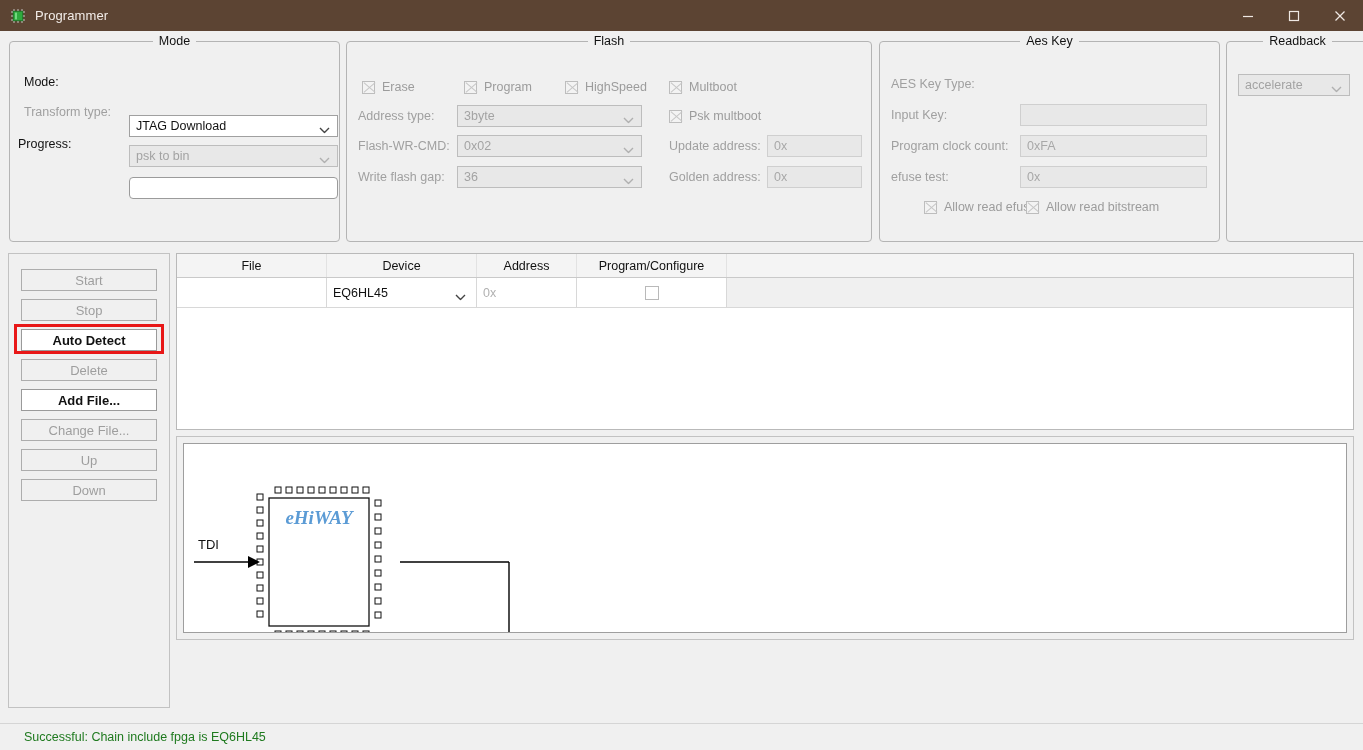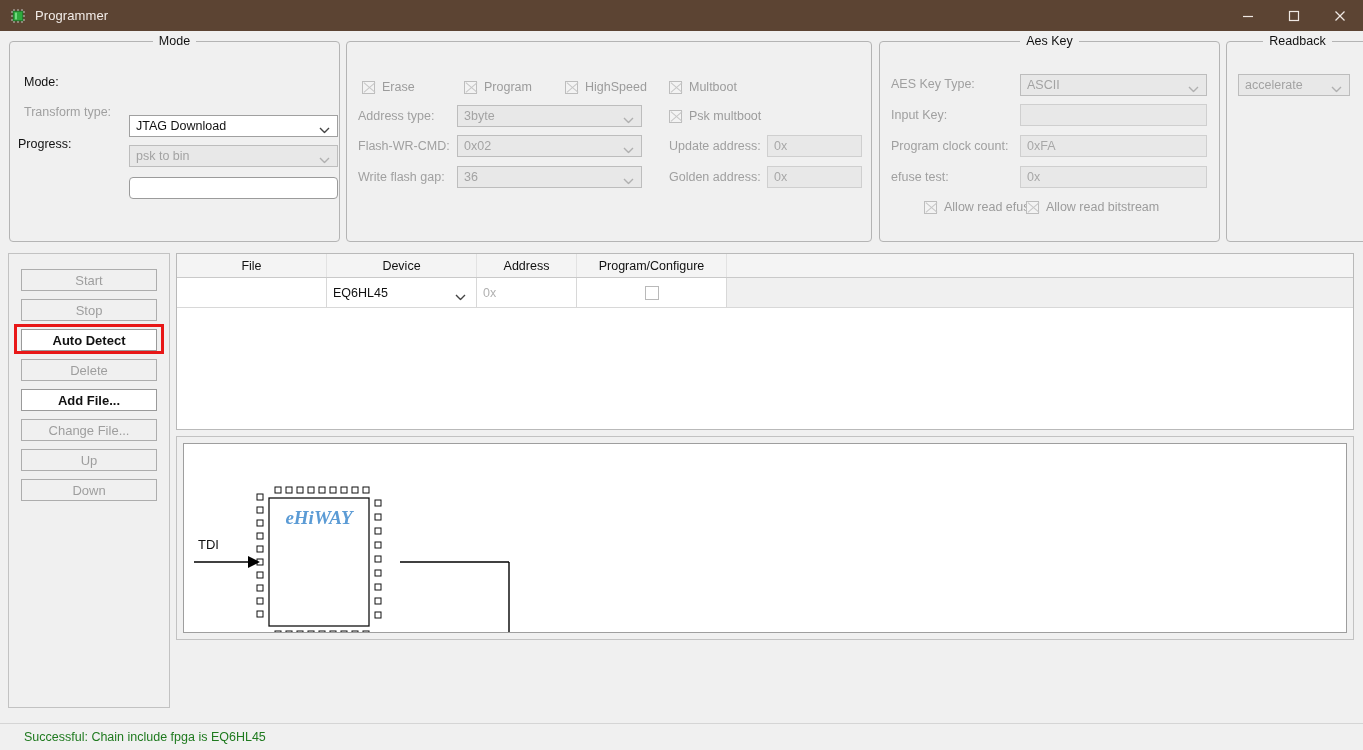--- a/index.html
+++ b/index.html
@@ -225,20 +225,21 @@
 
     <div class="row" style="left:8px; top:95px;">
       <span class="lbl">Progress:</span>
     </div>
     <div class="field rounded" style="position:absolute; left:119px; top:135px; width:209px;">
       <span></span>
     </div>
   </div>
 
   <div class="group" style="left:346px; top:41px; width:526px; height:201px;">
+    <div class="legend"><span>Flash</span></div>
 
     <div class="cb" style="position:absolute; left:15px; top:38px;">
       <span class="box"></span>
       <span class="txt">Erase</span>
     </div>
     <div class="cb" style="position:absolute; left:117px; top:38px;">
       <span class="box"></span>
       <span class="txt">Program</span>
     </div>
     <div class="cb" style="position:absolute; left:218px; top:38px;">
@@ -303,28 +304,20 @@
     <div class="field dis" style="position:absolute; left:420px; top:124px; width:95px;">
       <span>0x</span>
     </div>
   </div>
 
   <div class="group" style="left:879px; top:41px; width:341px; height:201px;">
     <div class="legend"><span>Aes Key</span></div>
 
     <div class="row" style="left:11px; top:35px;">
       <span class="lbl dis">AES Key Type:</span>
-    </div>
-    <div class="combo dis" style="position:absolute; left:140px; top:32px; width:187px;">
-      <span>ASCII</span>
-      <span class="arrow">
-        <svg width="11" height="7" viewBox="0 0 11 7">
-            <path d="M1 1.5 L5.5 6 L10 1.5" fill="none" stroke="#8e8e8e" stroke-width="1.4"></path>
-          </svg>
-      </span>
     </div>
 
     <div class="row" style="left:11px; top:66px;">
       <span class="lbl dis">Input Key:</span>
     </div>
     <div class="field dis" style="position:absolute; left:140px; top:62px; width:187px;">
       <span></span>
     </div>
 
     <div class="row" style="left:11px; top:97px;">

